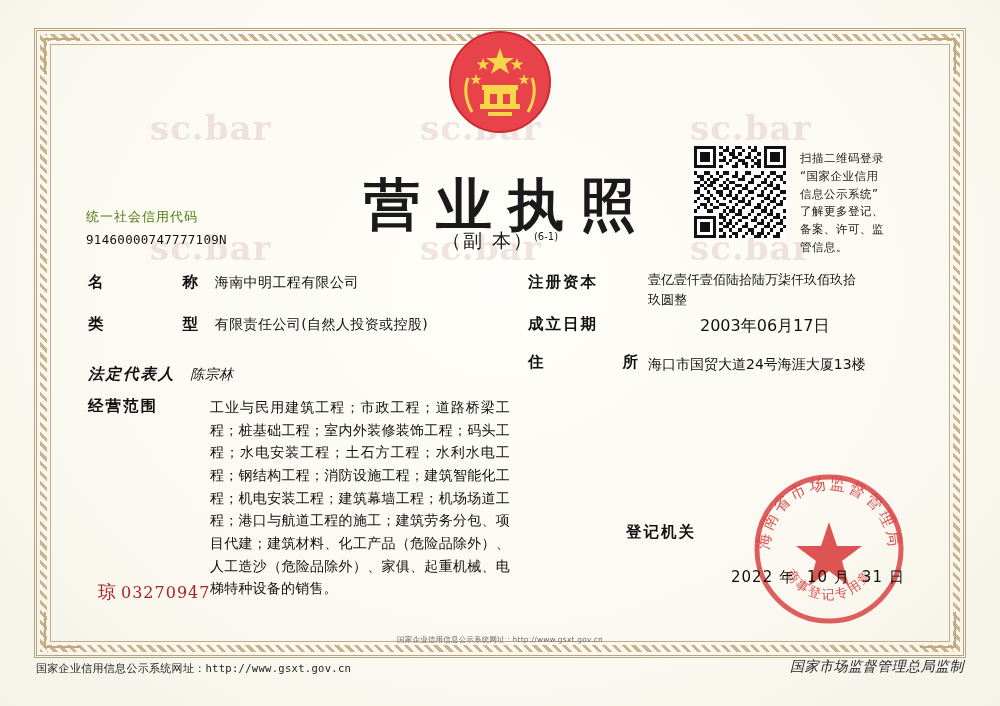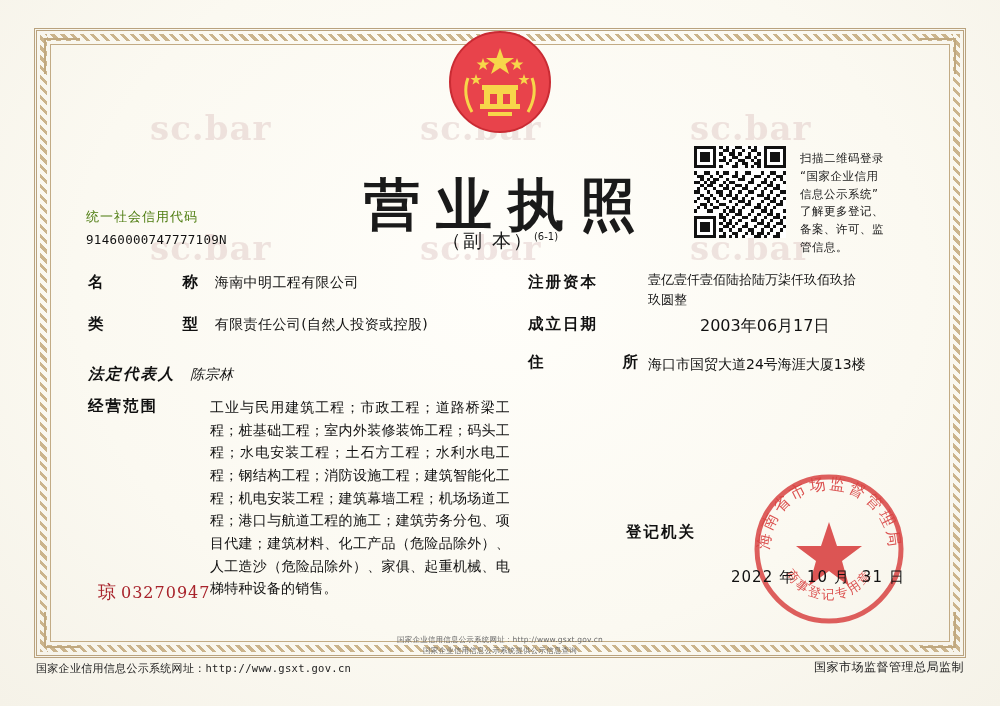--- a/index.html
+++ b/index.html
@@ -322,23 +322,24 @@
     letter-spacing: 0.3px;
   }
   .footer-left .url {
     font-family: "DejaVu Sans Mono", "Liberation Mono", monospace;
     font-size: 10.5px;
   }
   .footer-right {
     position: absolute;
     right: 36px;
     bottom: 30px;
-    font-size: 12px;
+    font-size: 14px;
     color: #222;
     letter-spacing: 0.5px;
+    font-style: italic;
   }
 </style>
 </head>
 <body>
 
 <div id="license">
   <div class="paper-bg"></div>
 
   <div class="watermark wm1">sc.bar</div>
   <div class="watermark wm2">sc.bar</div>
@@ -683,20 +684,19 @@
     <span>10</span><span>月</span>
     <span>31</span><span>日</span>
   </div>
 
   <div class="license-no">
     <span class="prefix">琼</span><span>03270947</span>
   </div>
 
   <div class="fineprint">
     <div>国家企业信用信息公示系统网址：http://www.gsxt.gov.cn</div>
-    <div>国家企业信用信息公示系统提供公示信息查询</div>
   </div>
 
   <div class="footer-left">
     <span>国家企业信用信息公示系统网址：</span><span class="url">http://www.gsxt.gov.cn</span>
   </div>
   <div class="footer-right">国家市场监督管理总局监制</div>
 </div>
 
 </body></html>

